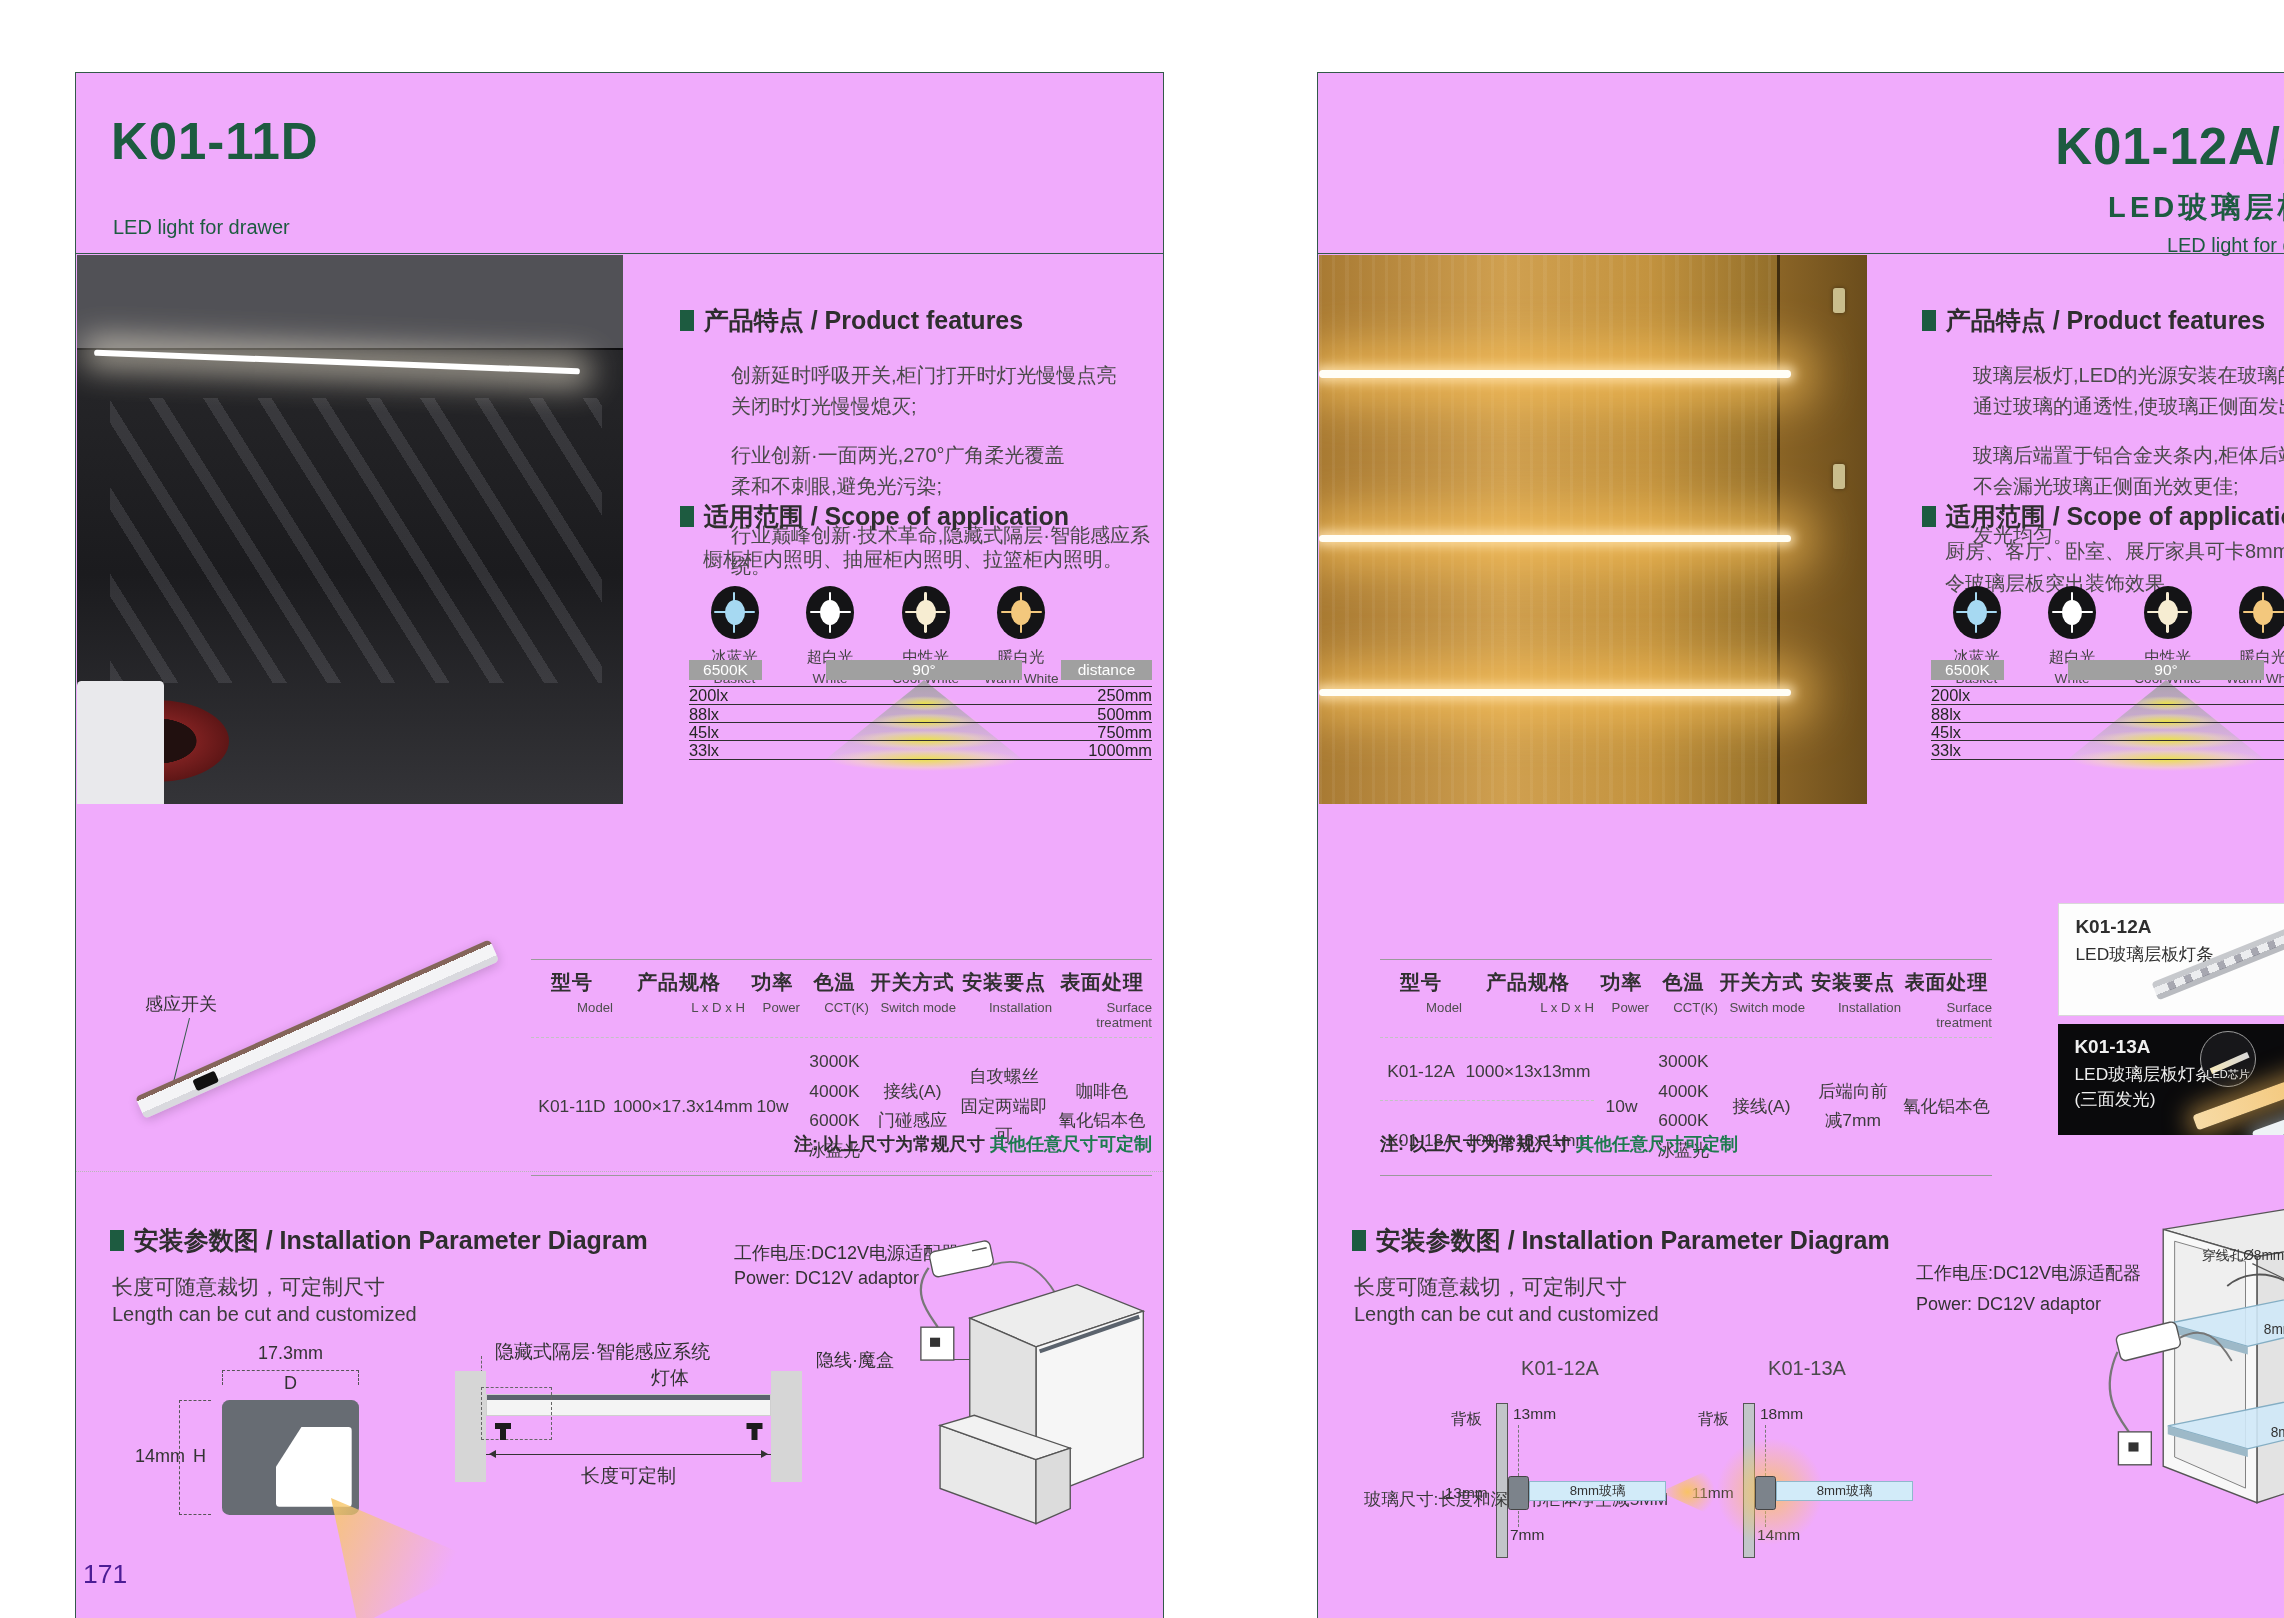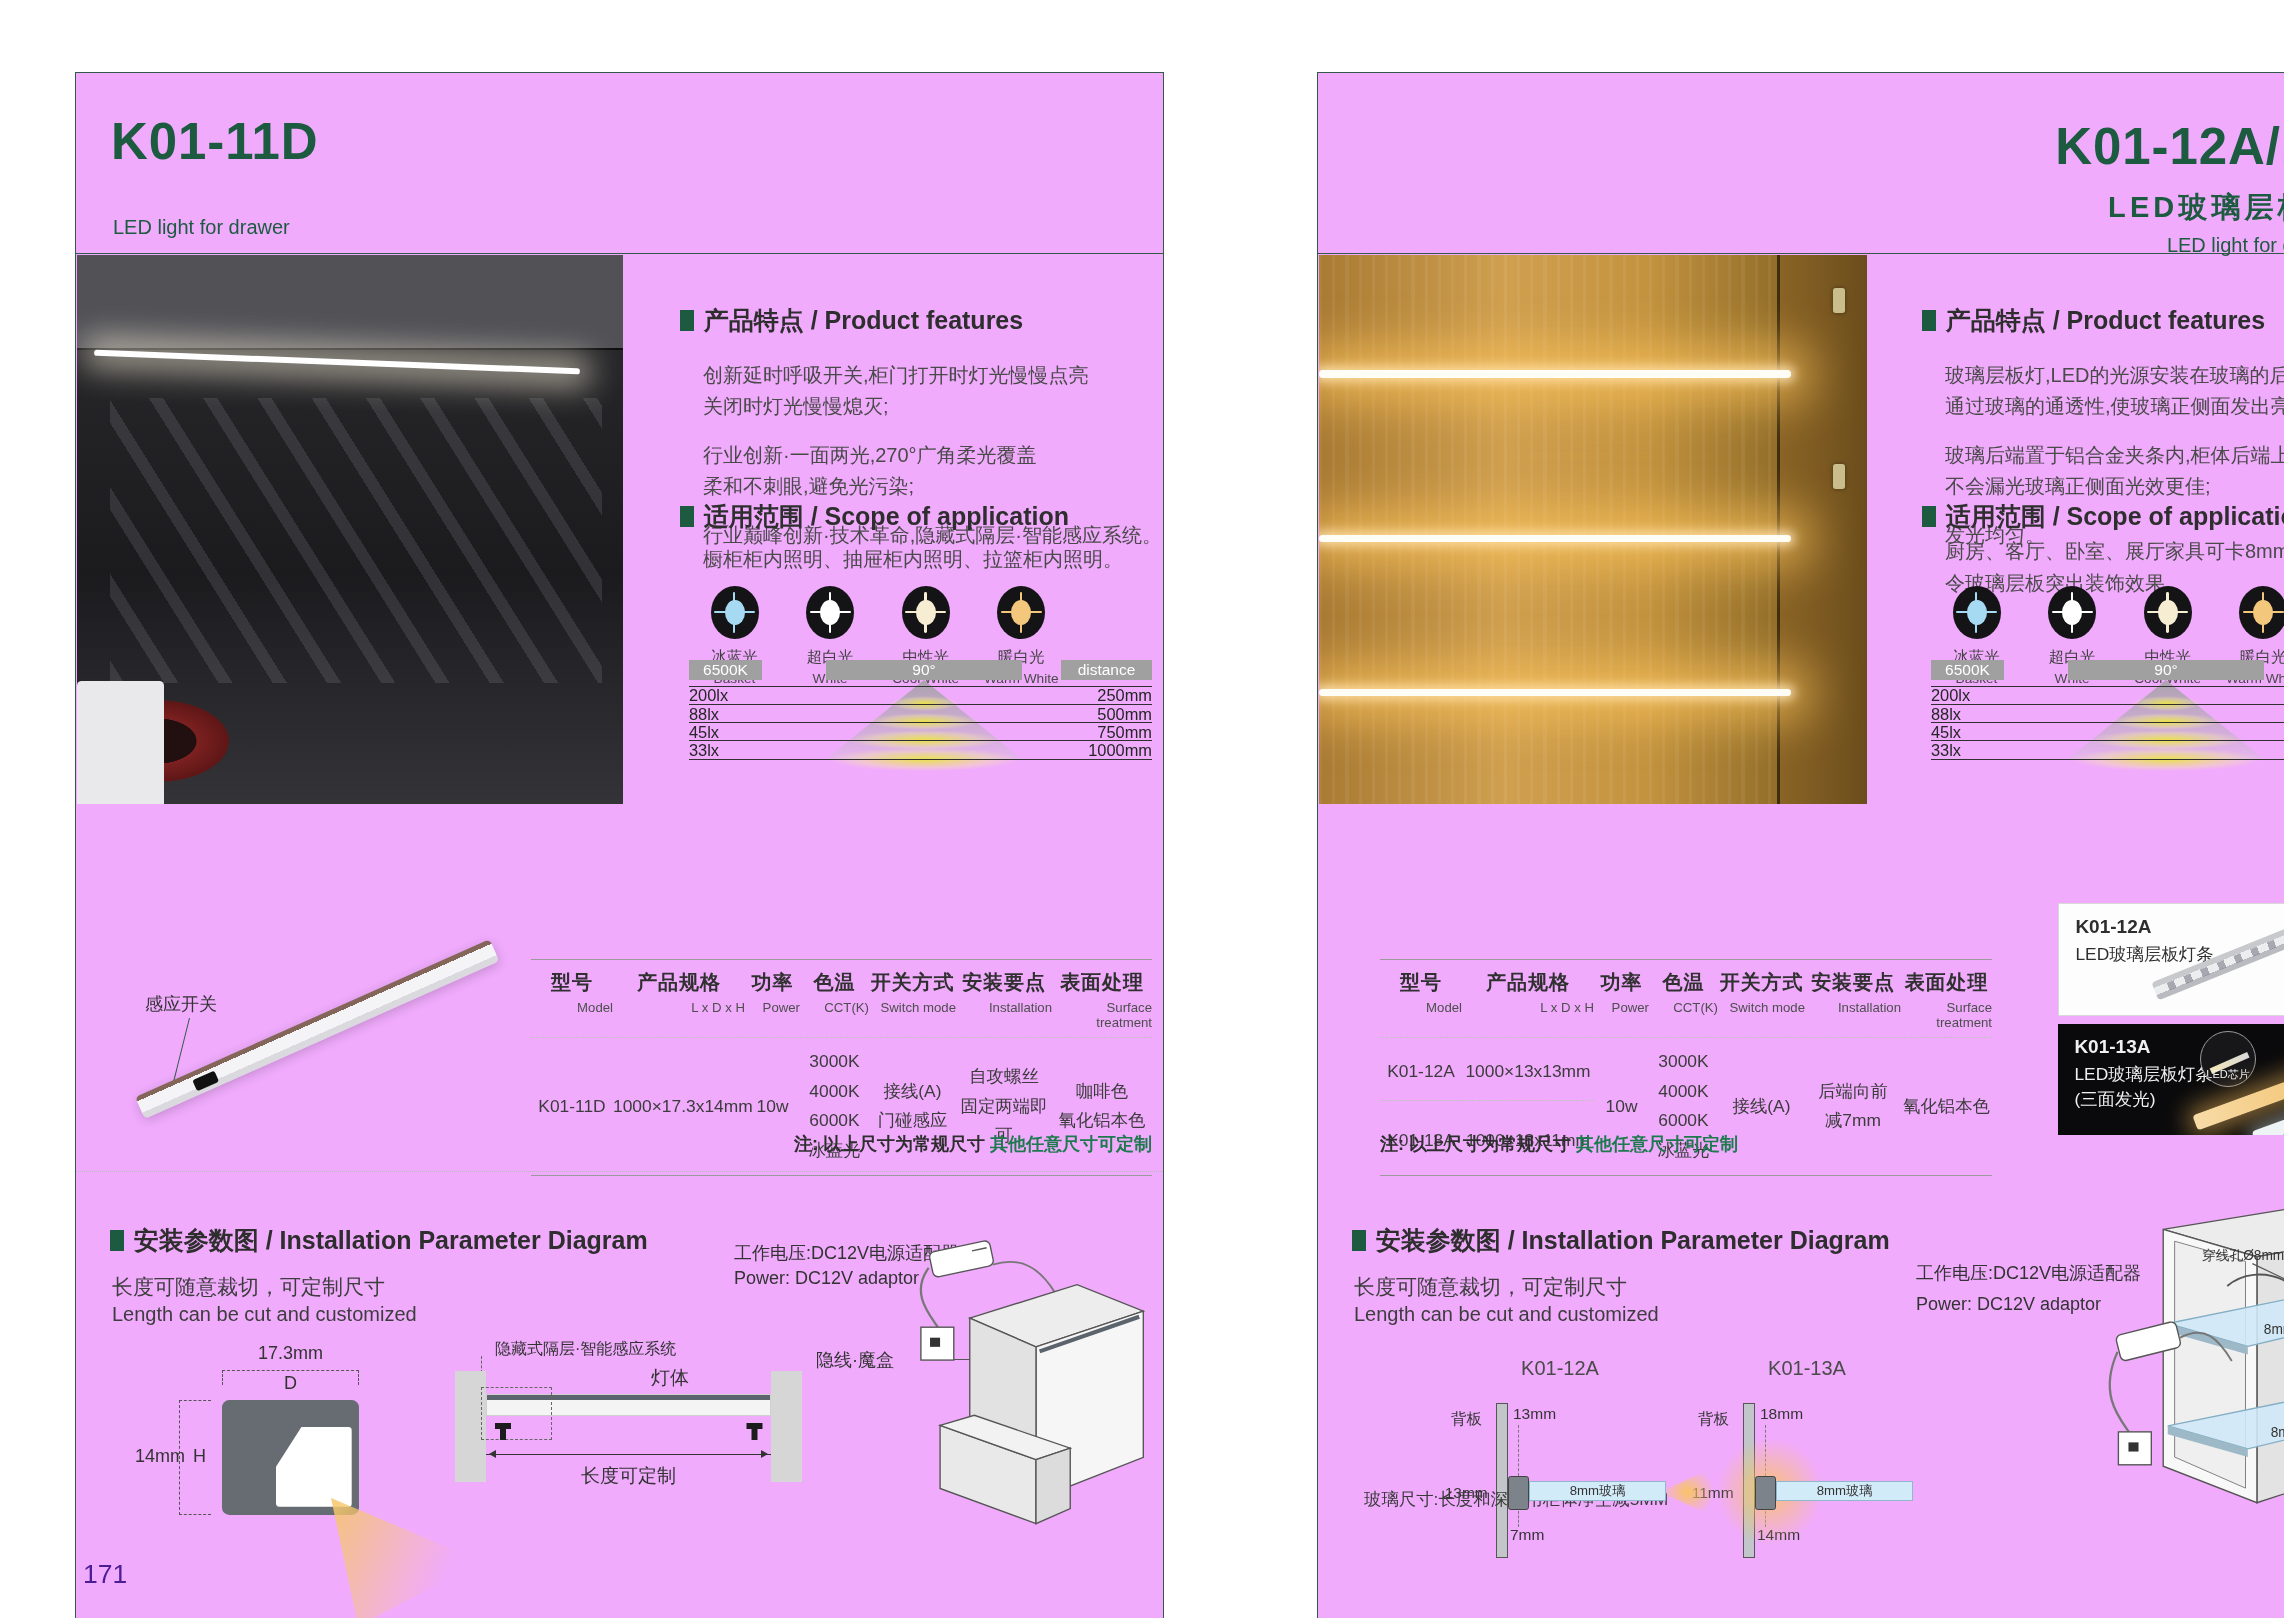--- a/index.html
+++ b/index.html
@@ -18,21 +18,21 @@
   .rp-hdr{position:absolute;right:28px;top:44px;text-align:right;}
   .rp-hdr .hdr-model,.rp-hdr .hdr-cn,.rp-hdr .hdr-en{position:static;display:block;}
   .rp-hdr .hdr-cn{margin-top:12px;}
   .rp-hdr .hdr-en{margin-top:6.4px;}
 
   
   .sec{position:absolute;display:flex;align-items:center;gap:10px;}
   .sec .bullet{width:13.7px;height:21px;background:#1d5b40;flex:0 0 auto;}
   .sec .sec-txt{font-size:25px;font-weight:bold;color:#2e2e2e;}
 
-  .para{font-size:20px;line-height:1.55;color:#4a4a4a;white-space:pre-line;margin-bottom:18px;}
+  .para{font-size:20px;line-height:1.55;color:#4a4a4a;white-space:pre-line;margin-bottom:18px;margin-left:28px;}
   .blocktext{position:absolute;font-size:20px;line-height:1.6;color:#4a4a4a;white-space:pre-line;}
 
   
   .photo{position:absolute;overflow:hidden;}
   .photo-left-bg{background:linear-gradient(180deg,#2b2b2e 0%,#1b1b1e 58%,#343438 100%);}
   .pl-top{position:absolute;left:0;right:0;top:0;height:17%;background:#515156;border-bottom:2.7px solid #0d0d0f;}
   .pl-led{position:absolute;left:3%;right:8%;top:19%;height:5.5px;background:#fff;border-radius:2.7px;
           transform:rotate(2.2deg);box-shadow:0 0 32px 11px rgba(255,246,225,.65);}
   .pl-streaks{position:absolute;left:6%;right:4%;top:26%;bottom:22%;
           background:repeating-linear-gradient(58deg,rgba(205,205,215,.13) 0 12px,rgba(0,0,0,0) 12px 46px);}
@@ -106,21 +106,21 @@
 
   
   .ldiag{position:absolute;width:347px;height:155px;}
   .post{position:absolute;top:28px;width:31px;height:111px;background:#d6d6d6;}
   .lbar{position:absolute;left:31px;right:31px;top:51px;height:22px;background:#f4f4f4;border:0.9px solid #cfcfcf;box-sizing:border-box;}
   .lbar::before{content:"";position:absolute;left:0;right:0;top:0;height:4.6px;background:#5b636d;}
   .screw{position:absolute;top:80px;width:15.5px;height:5.5px;background:#1c1c1c;}
   .screw::after{content:"";position:absolute;left:5px;top:5.5px;width:5.5px;height:11px;background:#1c1c1c;}
   .dashbox{position:absolute;left:25.6px;top:44px;width:69px;height:51px;border:1.4px dashed #666;}
   .dashlead{position:absolute;left:25.6px;top:12.8px;height:31px;border-left:1.4px dashed #666;}
-  .hidlabel{position:absolute;left:40px;top:-3.7px;font-size:16px;color:#333;}
+  .hidlabel{position:absolute;left:40px;top:-3.7px;font-size:19px;color:#333;}
   .bodylabel{position:absolute;left:196px;top:22px;font-size:19px;color:#333;}
   .larrow{position:absolute;left:31px;right:31px;top:111px;border-top:1.4px solid #333;}
   .larrow::before{content:"";position:absolute;left:-0.9px;top:-4.6px;border:4.1px solid transparent;border-right:7.3px solid #333;}
   .larrow::after{content:"";position:absolute;right:-0.9px;top:-4.6px;border:4.1px solid transparent;border-left:7.3px solid #333;}
   .lenlabel{position:absolute;left:0;right:0;top:120px;text-align:center;font-size:19px;color:#333;}
 
   
   .strip{position:absolute;left:18px;top:854px;width:434px;height:228px;overflow:hidden;}
   .strip-bar{position:absolute;left:46px;top:169px;width:388px;height:24px;transform:rotate(-24deg);transform-origin:left center;
              border-radius:4.6px;background:linear-gradient(180deg,#84655a 0 20%,#f4f4f6 20% 72%,#d9d9de 72% 100%);

